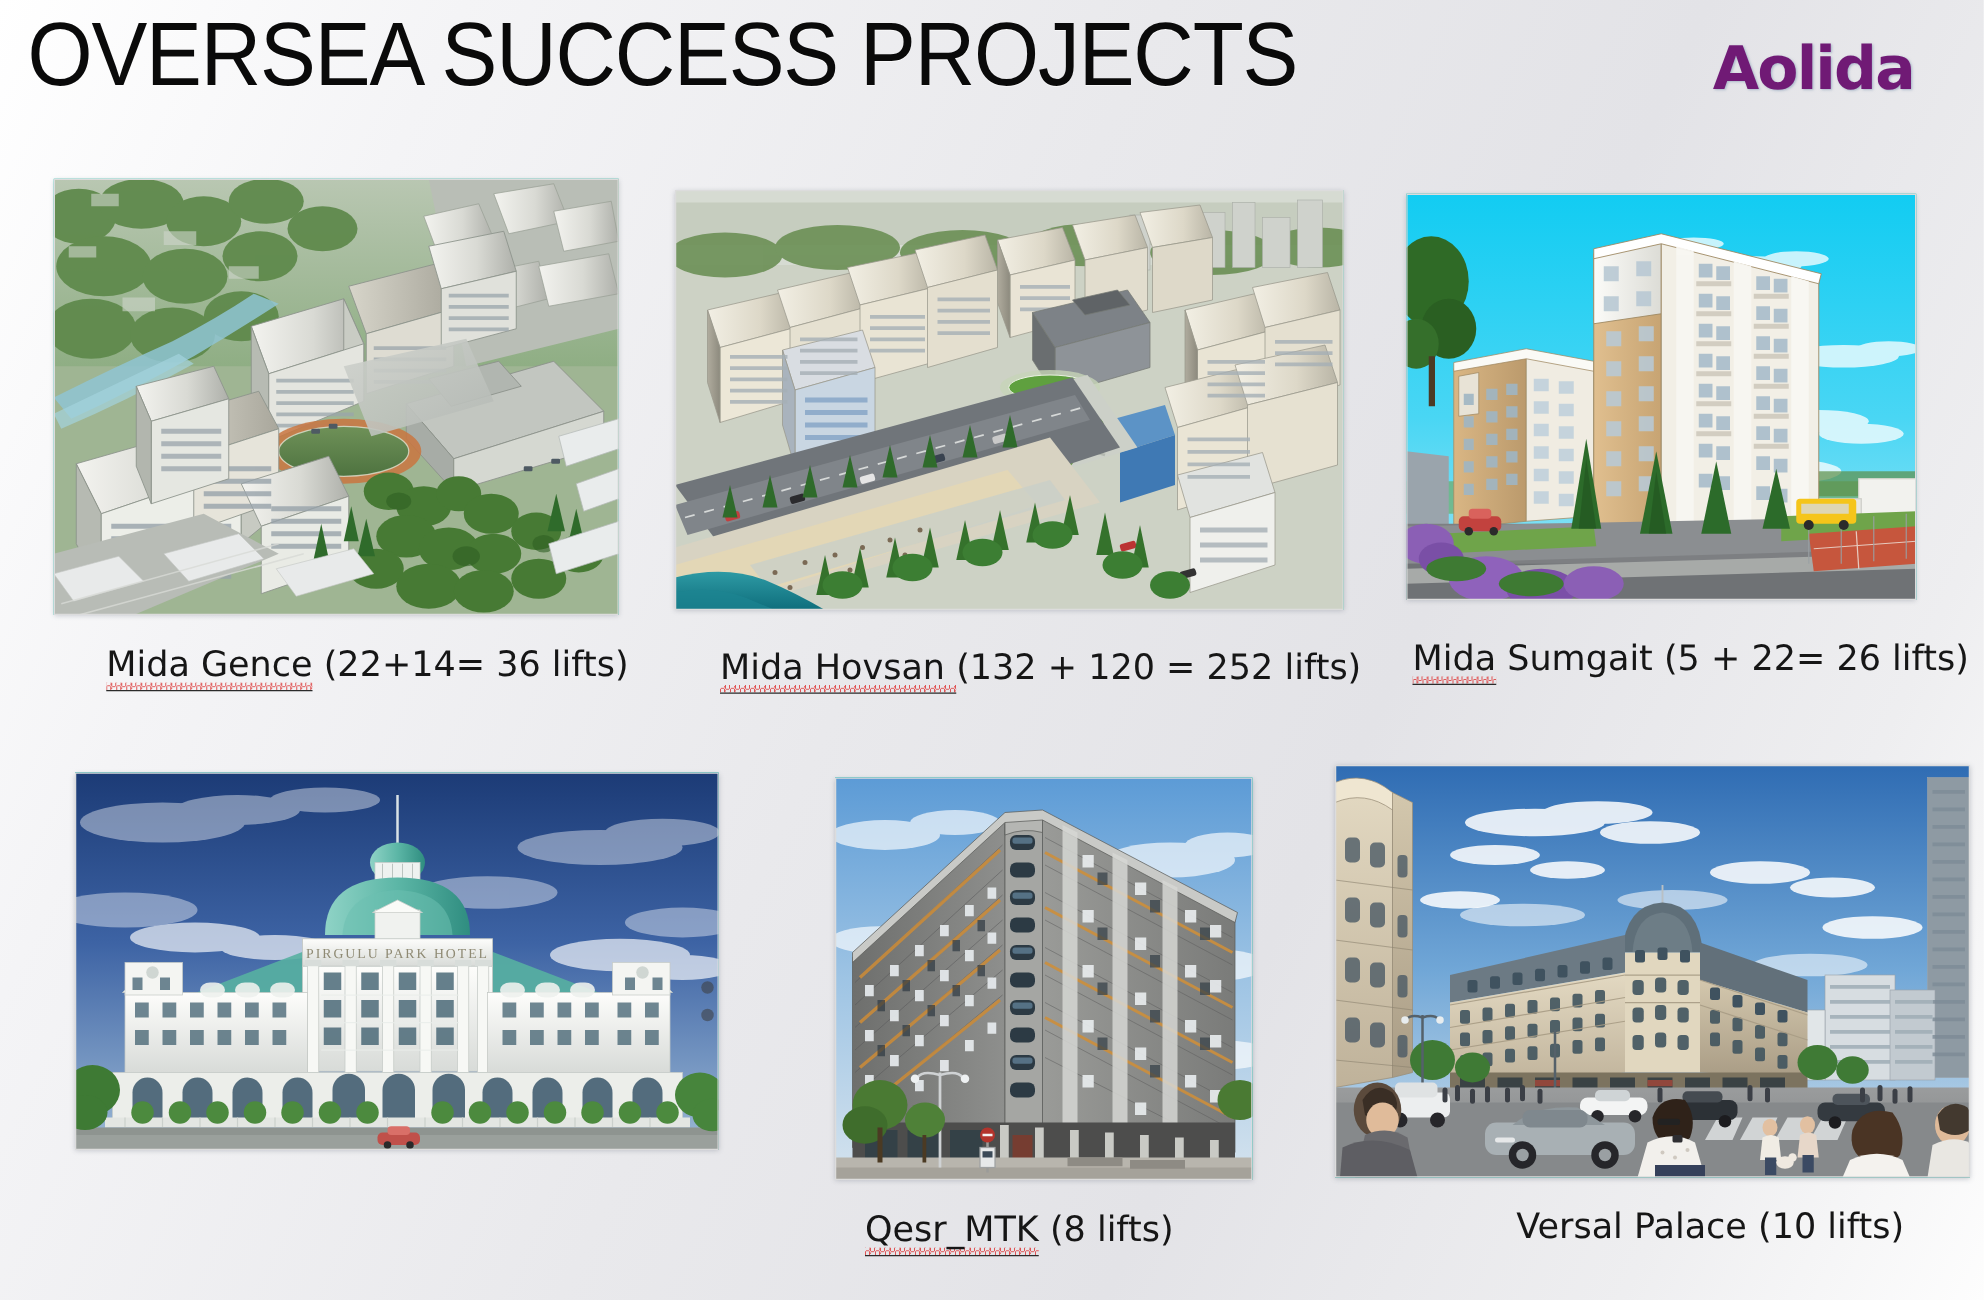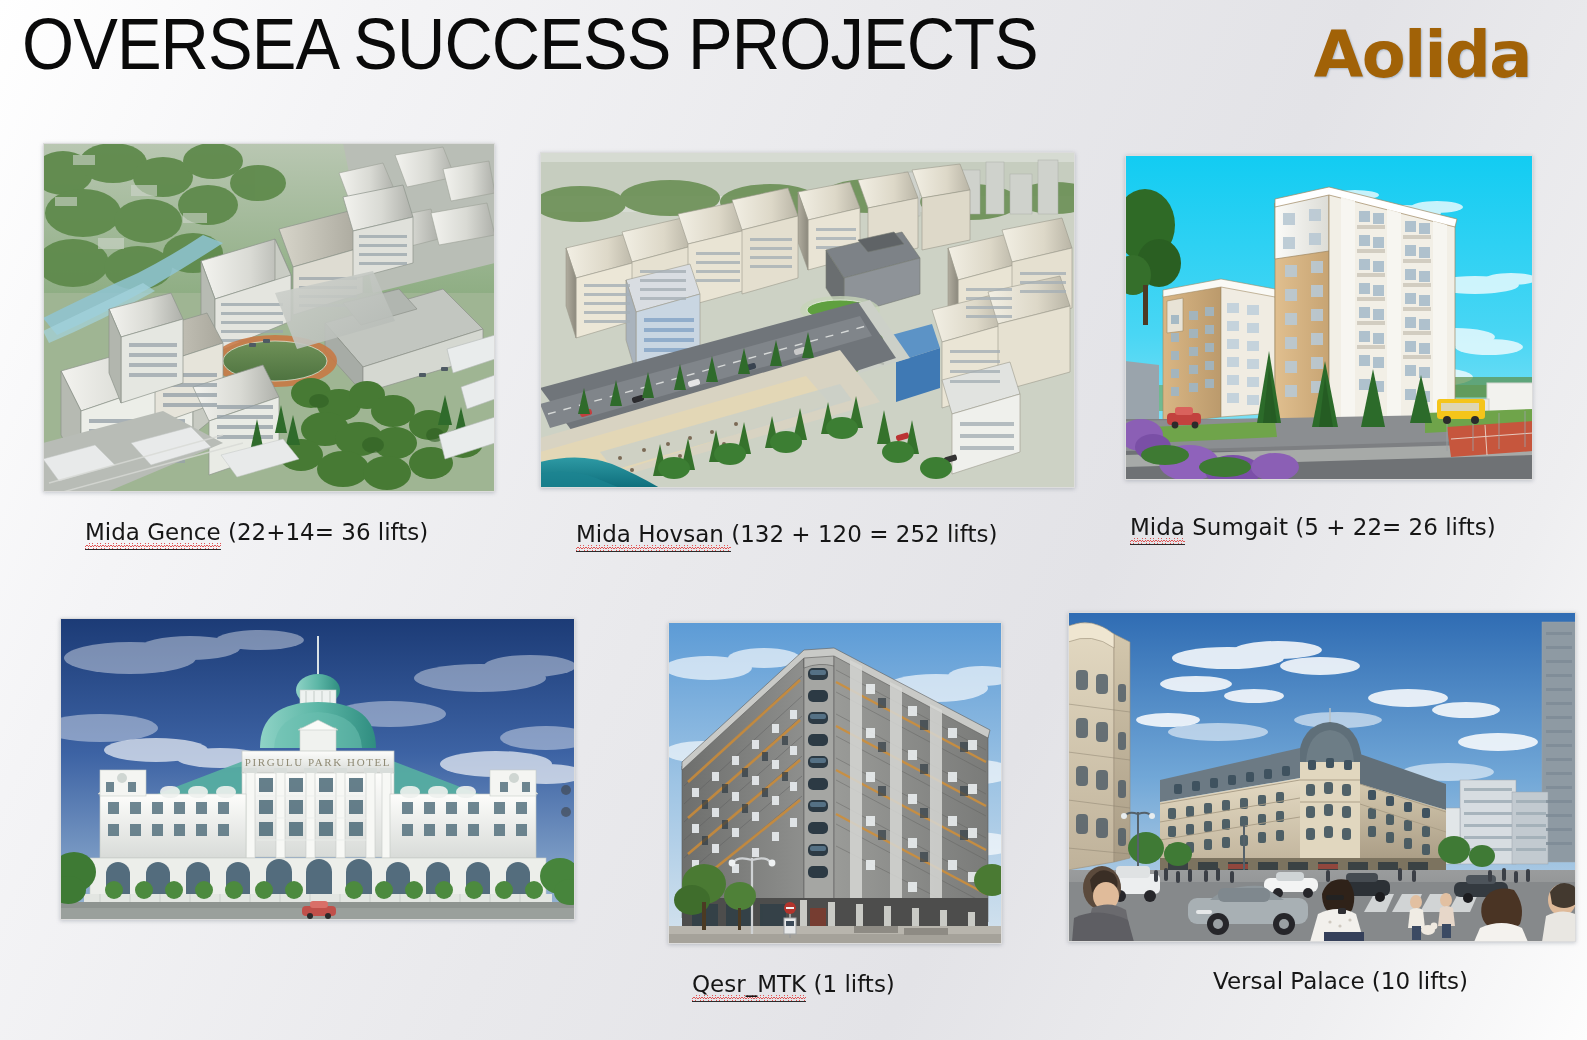--- a/index.html
+++ b/index.html
@@ -17,38 +17,38 @@
     font-size:72px; line-height:84px;
     letter-spacing:-1px;
     color:#0a0a0a;
     font-family:"Liberation Sans Narrow","Liberation Sans",sans-serif;
     transform:scaleX(0.93); transform-origin:left top;
     white-space:nowrap;
     text-shadow:0 1px 0 rgba(255,255,255,.6);
   }
   #logo {
     position:absolute; right:56px; top:12px;
-    font-size:64px; line-height:86px;
+    font-size:48px; line-height:86px;
     font-weight:bold; letter-spacing:-1.5px;
-    color:#a16207;
+    color:#701a75;
     font-family:"DejaVu Sans","Liberation Sans",sans-serif;
     text-shadow:1px 1px 2px rgba(120,145,175,.55);
   }
 
   
   .card { position:absolute; }
   .pic {
     position:relative; overflow:hidden; background:#14b8a6;
     box-shadow:0 1px 4px rgba(80,90,105,.30);
   }
   .pic svg { display:block; width:100%; height:100%; }
 
   .caption {
     position:absolute;
-    font-size:23px; line-height:34px;
+    font-size:28px; line-height:34px;
     color:#161616; white-space:nowrap;
     font-family:"DejaVu Sans","Liberation Sans",sans-serif;
   }
   .caption .sq {
     
     background-image:
       radial-gradient(circle at 2px 4.6px, transparent 1.6px, #e05353 1.6px, #e05353 2.4px, transparent 2.5px),
       radial-gradient(circle at 6px 1.4px, transparent 1.6px, #e05353 1.6px, #e05353 2.4px, transparent 2.5px);
     background-size:8px 6px;
     background-repeat:repeat-x;
@@ -1232,21 +1232,21 @@
         <ellipse cx="36" cy="262" rx="22" ry="20" fill="#4a7a33"></ellipse>
         <ellipse cx="24" cy="278" rx="18" ry="15" fill="#3f6d2c"></ellipse>
         <rect x="34" y="280" width="4" height="28" fill="#4b3a23"></rect>
         <ellipse cx="72" cy="274" rx="16" ry="14" fill="#4f8138"></ellipse>
         <rect x="70" y="286" width="3" height="22" fill="#4b3a23"></rect>
         <ellipse cx="324" cy="258" rx="18" ry="16" fill="#4a7a33"></ellipse>
       </g>
       <rect width="334" height="322" fill="none" stroke="#dcdcdc" stroke-width="2"></rect>
     </svg>
   </div>
-  <div class="caption"><span class="sq">Qesr_MTK</span><span>  (1 lifts)</span></div>
+  <div class="caption"><span class="sq">Qesr_MTK</span><span>  (8 lifts)</span></div>
 </div>
 
 <div class="card" id="c6">
   <div class="pic">
     <svg viewBox="0 0 508 330" preserveAspectRatio="none">
       <defs>
         <linearGradient id="g6sky" x1="0" y1="0" x2="0" y2="1">
           <stop offset="0" stop-color="#2f6cb3"></stop>
             <stop offset=".5" stop-color="#71a7d7"></stop>
             <stop offset="1" stop-color="#cfe0ec"></stop>

